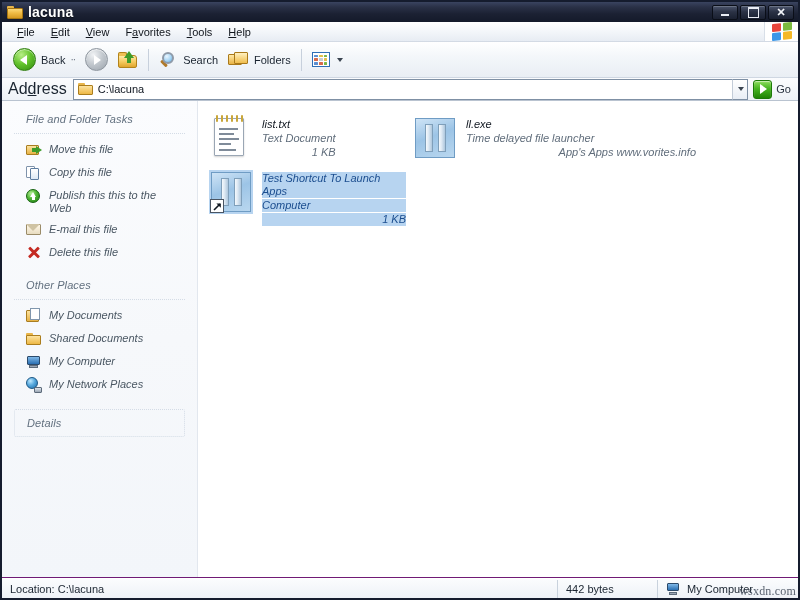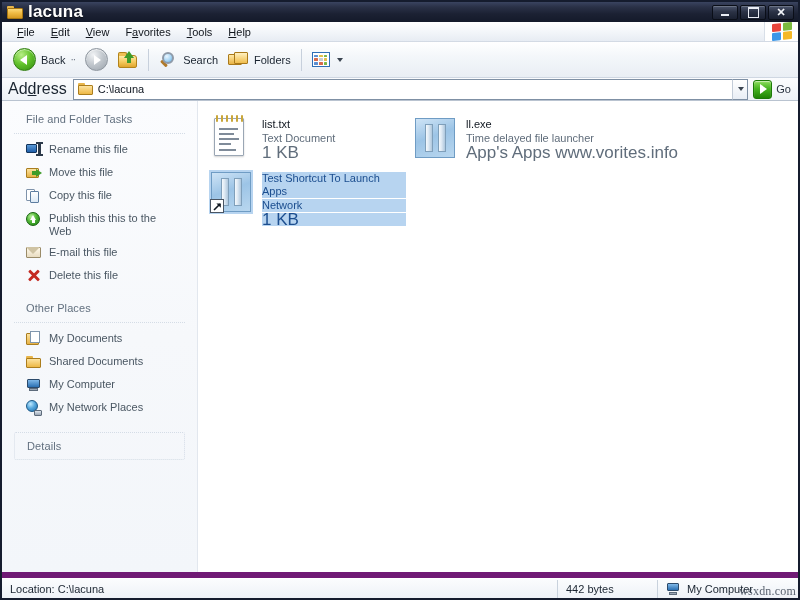--- a/index.html
+++ b/index.html
@@ -48,21 +48,21 @@
   .title-folder-icon .body {
     position: absolute; left: 0; top: 2px;
     width: 16px; height: 11px;
     background: linear-gradient(180deg,#fcd878 0%,#f0bb44 45%,#d79a22 100%);
     border: 1px solid #a87712;
     border-radius: 1px;
   }
   .title-text {
     color: #ffffff;
     font-weight: bold;
-    font-size: 17px;
+    font-size: 14px;
     letter-spacing: 0.2px;
     text-shadow: 0 1px 1px rgba(0,0,0,0.6);
     flex: 1 1 auto;
     white-space: nowrap;
     overflow: hidden;
   }
   .wincontrols {
     display: flex;
     gap: 2px;
     align-items: center;
@@ -278,21 +278,22 @@
     box-shadow: inset 0 1px 1px rgba(255,255,255,0.55);
   }
   .go-label { color:#2a3340; font-size:11px; }
 
   
   .body-area {
     flex: 1 1 auto;
     display: flex;
     min-height: 0;
     background: #ffffff;
-    border-bottom: 6px solid #701a75;
+    border-bottom: 1px solid #701a75;
+    font-style: italic;
   }
 
   
   .sidebar {
     width: 196px;
     flex: 0 0 196px;
     background: linear-gradient(180deg,#fbfcfe 0%,#f6f8fb 50%,#f3f6fa 100%);
     border-right: 1px solid #e2e7ee;
     padding: 10px 0 0 0;
     overflow: hidden;
@@ -385,21 +386,21 @@
     gap: 9px;
     padding: 3px 4px 3px 3px;
     width: 204px;
     margin-bottom: 4px;
   }
   .tile.selected .tile-text { }
   .tile-icon { width:44px;height:44px;flex:0 0 44px;position:relative; }
   .tile-text { display:flex;flex-direction:column;gap:1px;padding-top:2px;min-width:0; }
   .t-name { font-size:11px;color:#101720;line-height:13px; }
   .t-sub  { font-size:11px;color:#606d7b;line-height:13px; }
-  .t-sub2 { font-size:17px;color:#606d7b;line-height:13px; }
+  .t-sub2 { font-size:11px;color:#606d7b;line-height:13px;text-align:right; }
 
   .tile.selected .t-name,
   .tile.selected .t-sub,
   .tile.selected .t-sub2 { color:#1c4e8f; }
   .tile.selected .t-name { background:#b7d4f0; }
   .tile.selected .t-sub  { background:#b7d4f0; }
   .tile.selected .t-sub2 { background:#b7d4f0; }
   .tile.selected .tile-icon { background:#b7d4f0; }
 
   
@@ -571,27 +572,20 @@
     </span>
   </div>
 
   <div class="body-area">
 
     <div class="sidebar">
 
       <div class="panel">
         <div class="panel-head">File and Folder Tasks</div>
         <div class="panel-body">
-          <div class="plink">
-            <span class="pico ic-rename">
-                <span class="mon"></span>
-                <span class="cur"></span>
-              </span>
-            <span class="ptxt">Rename this file</span>
-          </div>
           <div class="plink">
             <span class="pico ic-move">
                 <span class="f"></span>
                 <span class="s"></span>
                 <span class="a"></span>
               </span>
             <span class="ptxt">Move this file</span>
           </div>
           <div class="plink">
             <span class="pico ic-copy">
@@ -710,21 +704,21 @@
               <span class="bar b2"></span>
             <span class="shortcut-badge">
               <svg width="11" height="11" viewBox="0 0 11 11">
                 <path d="M2 9 L8 3" stroke="#101820" stroke-width="1.6" fill="none"></path>
                 <path d="M4.4 2.4 L8.8 2.4 L8.8 6.8 Z" fill="#101820"></path>
               </svg>
             </span>
           </span>
           <span class="tile-text" style="max-width:146px">
             <span class="t-name">Test Shortcut To Launch Apps</span>
-            <span class="t-sub">Network</span>
+            <span class="t-sub">Computer</span>
             <span class="t-sub2">1 KB</span>
           </span>
         </div>
       </div>
     </div>
 
   </div>
 
   <div class="statusbar">
     <span class="sb-cell grow">Location: C:\lacuna</span>

